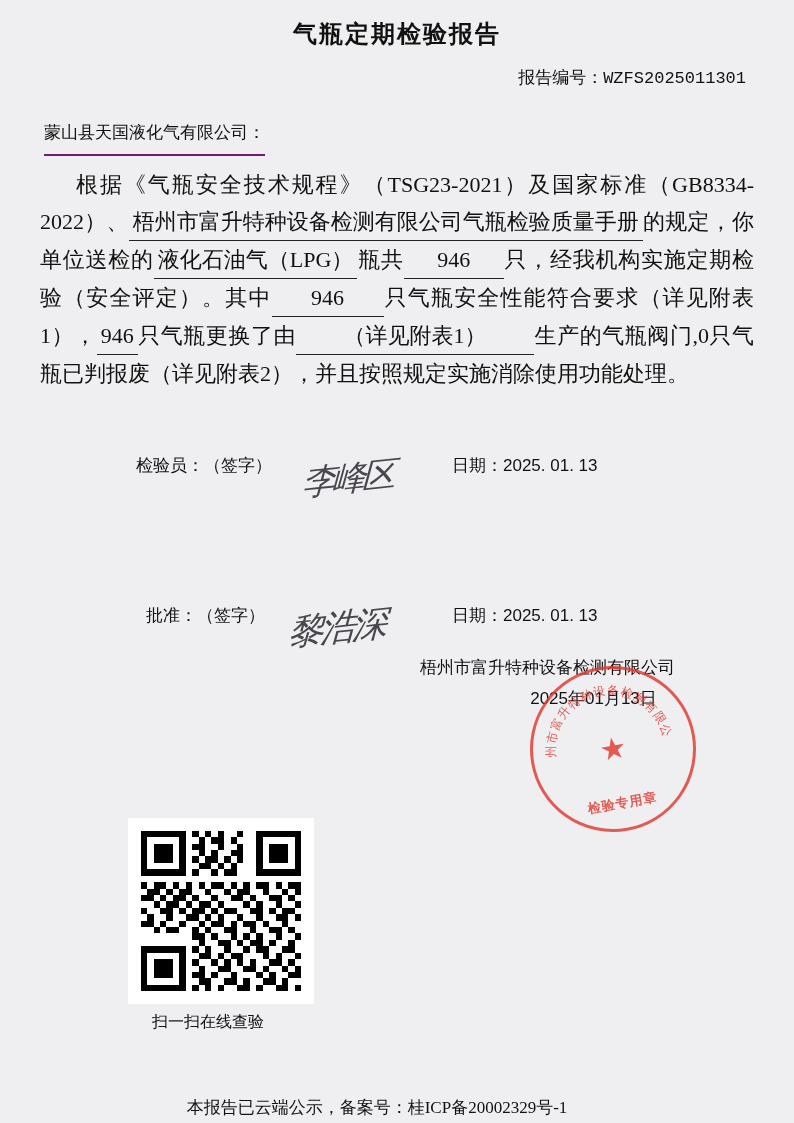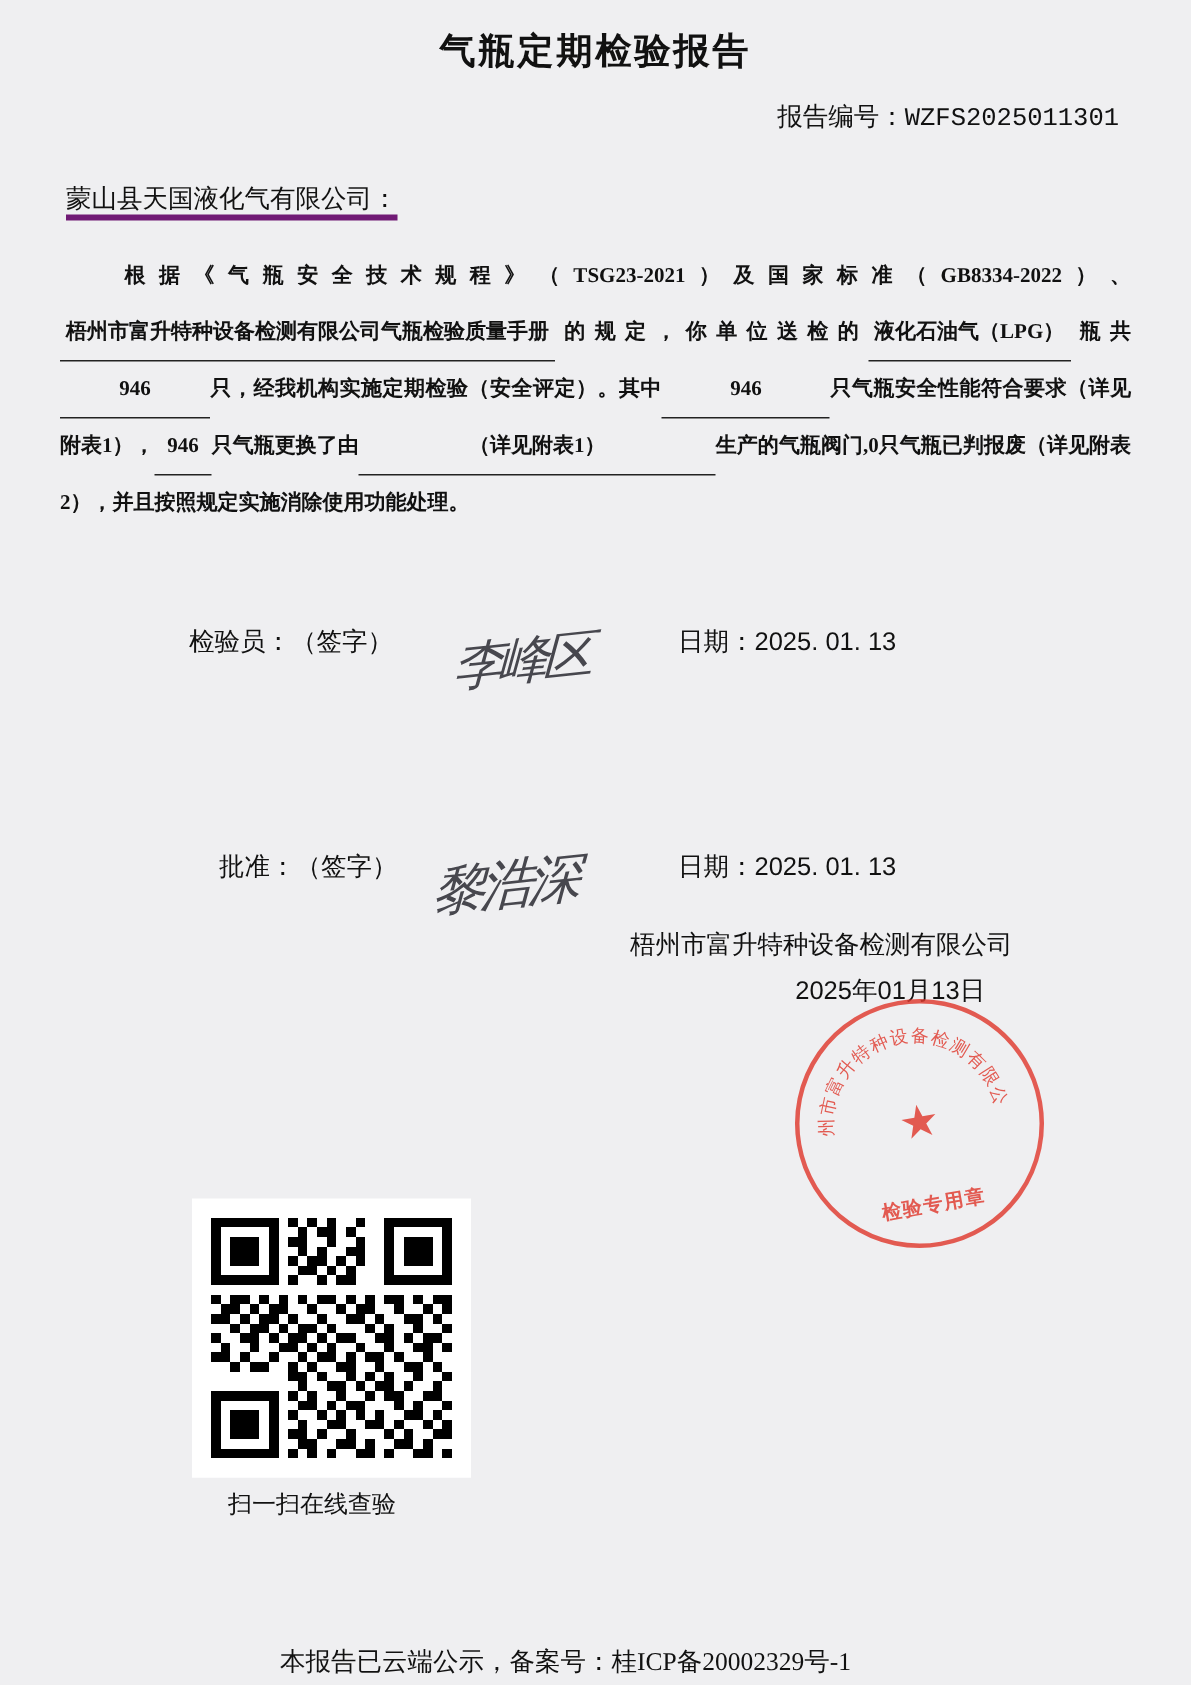--- a/index.html
+++ b/index.html
@@ -36,29 +36,28 @@
     margin-top: 16px;
     padding-right: 8px;
     font-family: Liberation Mono, monospace;
   }
   .addressee {
     margin-top: 32px;
     font-size: 17px;
     padding-left: 4px;
   }
   .addressee .ul {
-    border-bottom: 4px solid #701a75;
-    padding-bottom: 1px;
+    border-bottom: 2px solid #701a75;
+    padding-bottom: 12px;
   }
   .body-text {
     margin-top: 22px;
-    font-size: 14px;
+    font-size: 22px;
     line-height: 37px;
     text-align: justify;
-    font-weight: bold;
   }
   .indent {
     display: inline-block;
     width: 34px;
   }
   .fill {
     border-bottom: 1px solid #222;
     display: inline-block;
     text-align: center;
     padding: 0 4px;
@@ -71,21 +70,21 @@
   .fill.w-small { min-width: 30px; }
 
   .sign-block {
     margin-top: 62px;
     font-size: 17px;
     position: relative;
     height: 110px;
   }
   .sign-block .label {
     position: absolute;
-    left: 86px;
+    left: 96px;
     top: 0;
     text-align: right;
   }
   .sign-block .date {
     position: absolute;
     left: 412px;
     top: 0;
     font-family: "Liberation Sans", sans-serif;
   }
   .signature {
@@ -166,21 +165,21 @@
     text-align: center;
     font-size: 13px;
     font-weight: bold;
     letter-spacing: 1px;
   }
   .stamp svg { position:absolute; left:0; top:0; }
 
   .qr-area {
     position: absolute;
     left: 128px;
-    top: 781px;
+    top: 800px;
     width: 160px;
     text-align: center;
   }
   .qr-box {
     width: 186px;
     height: 186px;
     background: #fff;
     padding: 0;
     box-sizing: border-box;
   }

